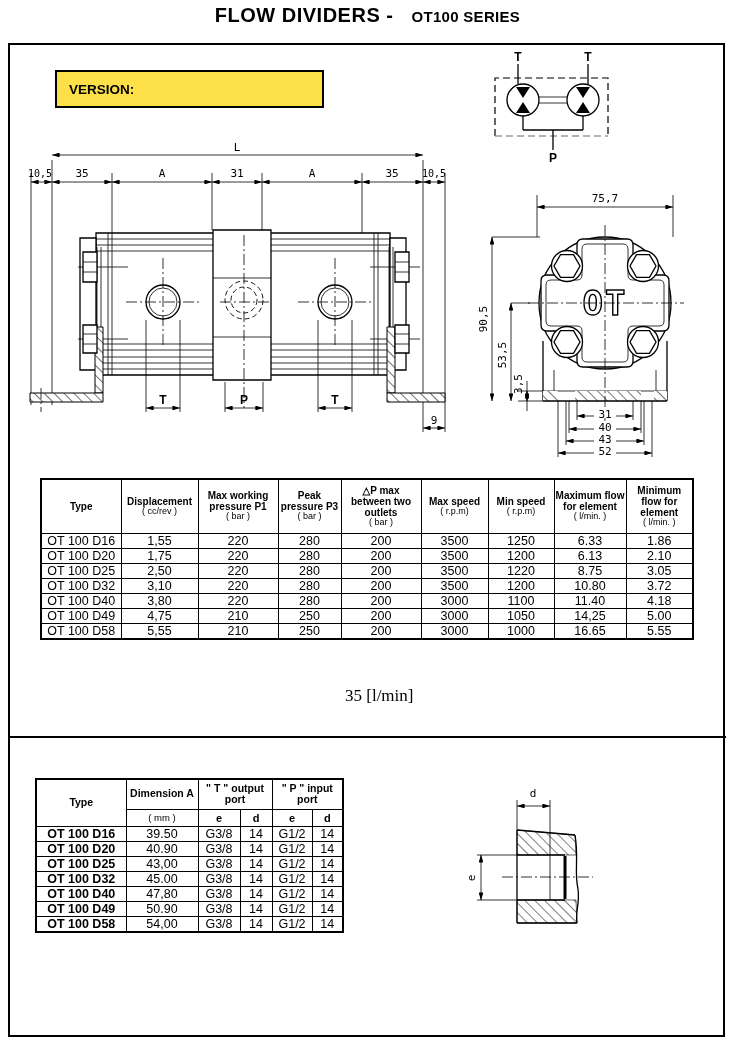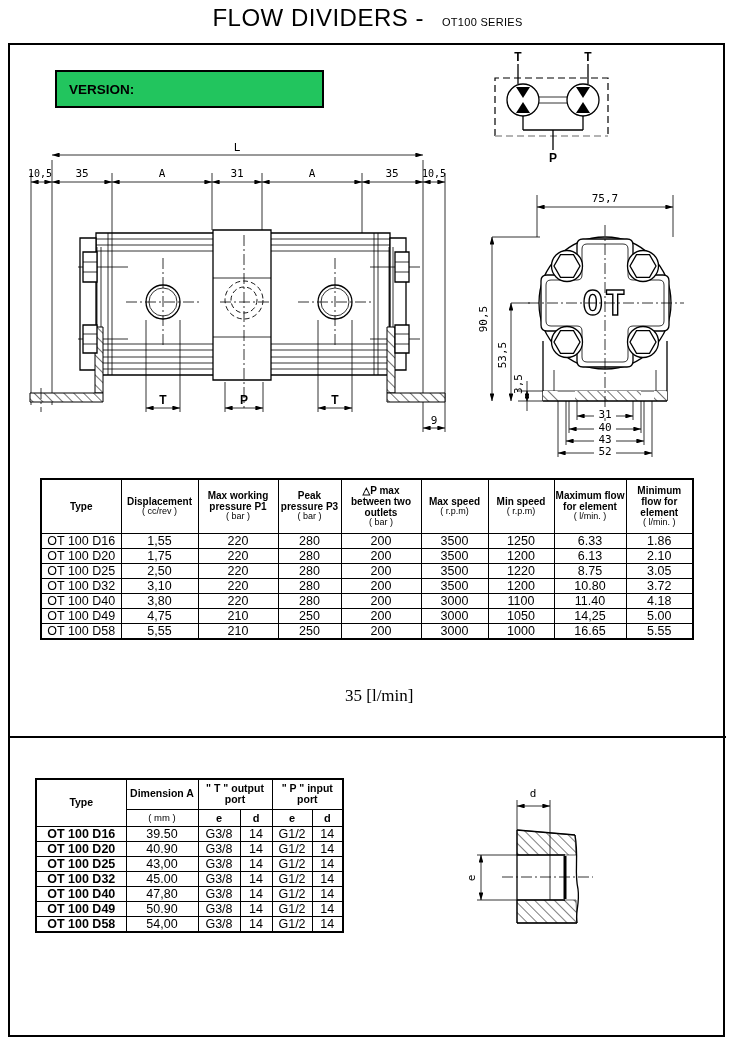--- a/index.html
+++ b/index.html
@@ -1,28 +1,28 @@
 <!DOCTYPE html>
 <html><head>
 <meta charset="utf-8">
 <style>
   html,body{margin:0;padding:0;background:#e8e8e8;}
   #page{position:relative;width:735px;height:1044px;background:#fff;overflow:hidden;
         font-family:"Liberation Sans",sans-serif;color:#000;}
   .abs{position:absolute;}
   
   #titlebar{top:4px;left:0;width:735px;text-align:center;white-space:nowrap;}
-  #titlebar .main{font-size:24px;font-weight:normal;letter-spacing:.5px;}
-  #titlebar .series{font-size:11px;font-weight:normal;margin-left:18px;letter-spacing:.3px;}
+  #titlebar .main{font-size:20px;font-weight:bold;letter-spacing:.5px;}
+  #titlebar .series{font-size:15px;font-weight:bold;margin-left:18px;letter-spacing:.3px;}
   
   #frame{left:8px;top:43px;width:713px;height:990px;border:2.5px solid #000;}
   #divider{left:8px;top:736px;width:718px;height:2px;background:#000;}
   
   #versionbox{left:55px;top:70px;width:253px;height:34px;border:2px solid #000;
-      display:flex;align-items:center;padding-left:12px;gap:16px;background:#22c55e;}
+      display:flex;align-items:center;padding-left:12px;gap:16px;background:#fde047;}
   #versionbox .vlabel{font-size:13.5px;font-weight:bold;}
   #versionbox .vvalue{font-size:19px;font-weight:bold;letter-spacing:.5px;}
   
   table{border-collapse:collapse;background:#fff;table-layout:fixed;}
   table.doc{border:2px solid #000;}
   table.doc th,table.doc td{border:1px solid #000;padding:0 1px;text-align:center;vertical-align:middle;}
   .hcell{display:flex;flex-direction:column;justify-content:space-between;height:100%;}
   .ht{font-size:10px;font-weight:bold;line-height:1.12;}
   .hu{font-size:9px;font-weight:normal;line-height:1.1;}
   #spec thead tr{height:54px;}

